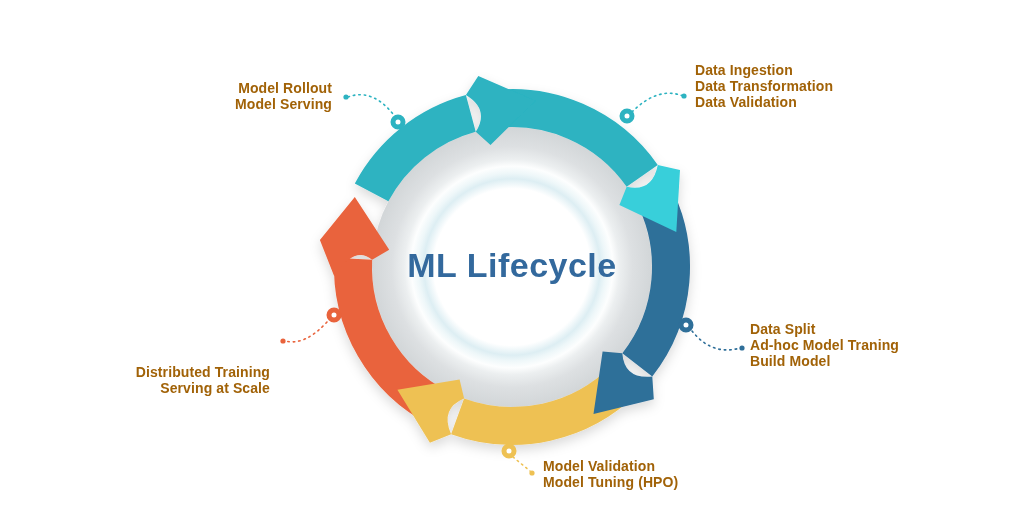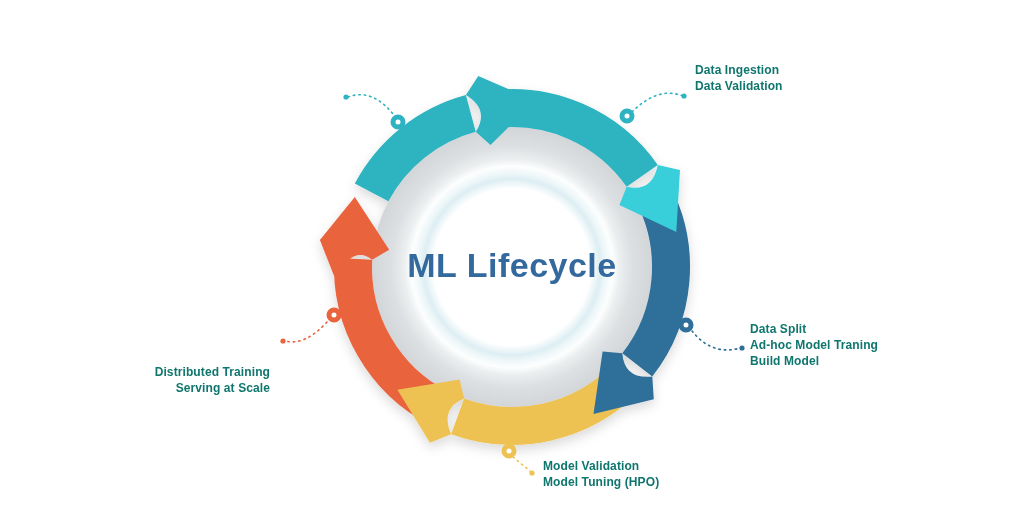--- a/index.html
+++ b/index.html
@@ -7,23 +7,23 @@
     position:relative;
     width:1024px;height:529px;
     background:#ffffff;
     overflow:hidden;
     font-family:"Liberation Sans", sans-serif;
   }
   .stage svg{position:absolute;left:0;top:0;}
   .label{
     position:absolute;
     font-weight:bold;
-    font-size:12px;
+    font-size:14px;
     line-height:16px;
-    color:#0f766e;
+    color:#a16207;
     letter-spacing:.1px;
     white-space:nowrap;
   }
   .label span{display:block;}
   .align-right{text-align:right;}
   .ring-title{
     font-family:"Liberation Sans", sans-serif;
     font-weight:bold;
     font-size:34px;
     letter-spacing:.5px;
@@ -94,33 +94,38 @@
       <circle cx="686" cy="325" r="5" stroke="#2f6f99"></circle>
       <circle cx="509" cy="451" r="5" stroke="#eec153"></circle>
       <circle cx="334" cy="315" r="5" stroke="#e9633c"></circle>
     </g>
 
     <text x="512" y="277" text-anchor="middle" class="ring-title" fill="#33699d">ML Lifecycle</text>
   </svg>
 
   <div class="label" style="left:695px; top:62px;">
     <span>Data Ingestion</span>
+    <span>Data Transformation</span>
     <span>Data Validation</span>
   </div>
 
   <div class="label" style="left:750px; top:321px;">
     <span>Data Split</span>
     <span>Ad-hoc Model Traning</span>
     <span>Build Model</span>
   </div>
 
   <div class="label" style="left:543px; top:458px;">
     <span>Model Validation</span>
     <span>Model Tuning (HPO)</span>
   </div>
 
   <div class="label align-right" style="right:754px; top:320px;margin-top:44px;">
     <span>Distributed Training</span>
     <span>Serving at Scale</span>
   </div>
 
+  <div class="label align-right" style="right:692px; top:80px;">
+    <span>Model Rollout</span>
+    <span>Model Serving</span>
+  </div>
 
 </div>
 
 </body></html>

